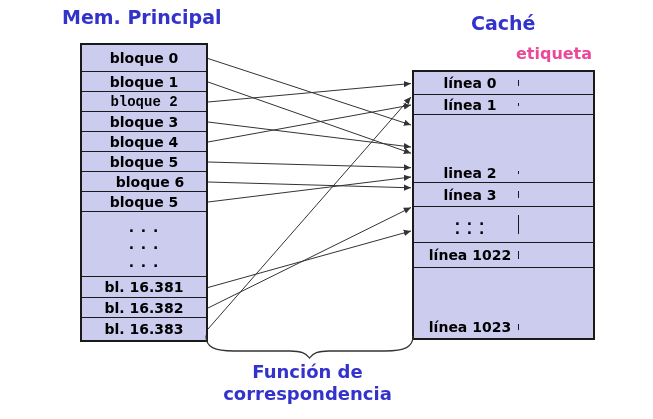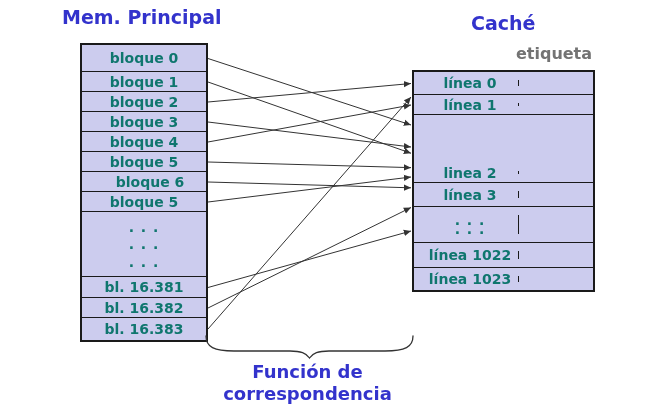--- a/index.html
+++ b/index.html
@@ -5,26 +5,26 @@
   html,body{margin:0;padding:0;background:#fff;}
   .stage{
     position:relative;width:653px;height:419px;background:#fff;
     font-family:"DejaVu Sans",sans-serif;overflow:hidden;
     --accent:#3333cc;--fill:#ccccee;--bline:#1a1a1a;--arrow:#333333;
   }
   .title{position:absolute;color:var(--accent);font-weight:bold;font-size:19px;white-space:nowrap;}
   .mem-title{left:62px;top:6px;}
   .cache-title{left:471px;top:12px;}
   .etiqueta-label{position:absolute;left:512px;top:44px;width:84px;text-align:center;
-    font-weight:bold;font-size:16px;color:#737373;}
+    font-weight:bold;font-size:16px;color:#ec4899;}
   .tbl{position:absolute;border:2px solid var(--bline);background:var(--fill);box-sizing:border-box;}
   .mem-table{left:80px;top:43px;width:128px;}
   .cache-table{left:412px;top:70px;width:183px;}
   .row{box-sizing:border-box;display:flex;align-items:center;justify-content:center;
-    font-size:14px;font-weight:bold;color:#0f766e;border-bottom:1px solid var(--bline);
+    font-size:14px;font-weight:bold;color:#000000;border-bottom:1px solid var(--bline);
     overflow:hidden;white-space:nowrap;}
   .tbl .row:last-child{border-bottom:none;}
   .cache-row{justify-content:flex-start;padding:8px;}
   .cache-label{box-sizing:border-box;width:97px;height:100%;display:flex;align-items:center;
     justify-content:center;border-right:1px solid var(--bline);}
   .cache-tag{flex:1;height:100%;}
   .dots-col{display:flex;flex-direction:column;align-items:center;justify-content:space-evenly;}
   .dots-col span{line-height:6px;font-size:14px;font-weight:bold;letter-spacing:1px;}
   .overlay{position:absolute;left:0;top:0;width:653px;height:419px;pointer-events:none;}
   .caption{position:absolute;left:200px;top:361px;width:215px;text-align:center;
@@ -37,21 +37,21 @@
 
   <div class="title mem-title">Mem. Principal</div>
 
   <div class="title cache-title">Caché</div>
 
   <div class="etiqueta-label">etiqueta</div>
 
   <div class="tbl mem-table" id="mem-table">
       <div class="row" style="height: 27px;">bloque 0</div>
       <div class="row" style="height: 20px;">bloque 1</div>
-      <div class="row" style="height: 20px;">bloque 2</div>
+      <div class="row" style="height: 20px; font-family: Liberation Mono, monospace;">bloque 2</div>
       <div class="row" style="height: 20px;">bloque 3</div>
       <div class="row" style="height: 20px;">bloque 4</div>
       <div class="row" style="height: 20px;">bloque 5</div>
       <div class="row" style="height: 20px; padding-left: 12px;">bloque 6</div>
       <div class="row" style="height: 20px;">bloque 5</div>
       <div class="row dots-col" style="height: 65px;">
         <span class="">. . .</span>
         <span class="">. . .</span>
         <span class="">. . .</span>
       </div>
@@ -81,21 +81,21 @@
         <div class="cache-label dots-col">
           <span class="">. . .</span>
           <span class="">. . .</span>
         </div>
         <div class="cache-tag"></div>
       </div>
       <div class="row cache-row" style="height: 25px;">
         <div class="cache-label">línea 1022</div>
         <div class="cache-tag"></div>
       </div>
-      <div class="row cache-row" style="height: 22px;">
+      <div class="row cache-row" style="height: 22px; margin-top: 48px;">
         <div class="cache-label">línea 1023</div>
         <div class="cache-tag"></div>
       </div>
     </div>
 
   <svg class="overlay" id="overlay" viewBox="0 0 653 419">
     <defs>
       <marker id="arrowhead" viewBox="0 0 10 10" refX="9" refY="5" markerWidth="8" markerHeight="8" orient="auto-start-reverse">
         <path d="M0,1 L9,5 L0,9 z" fill="#333333"></path>
       </marker>

